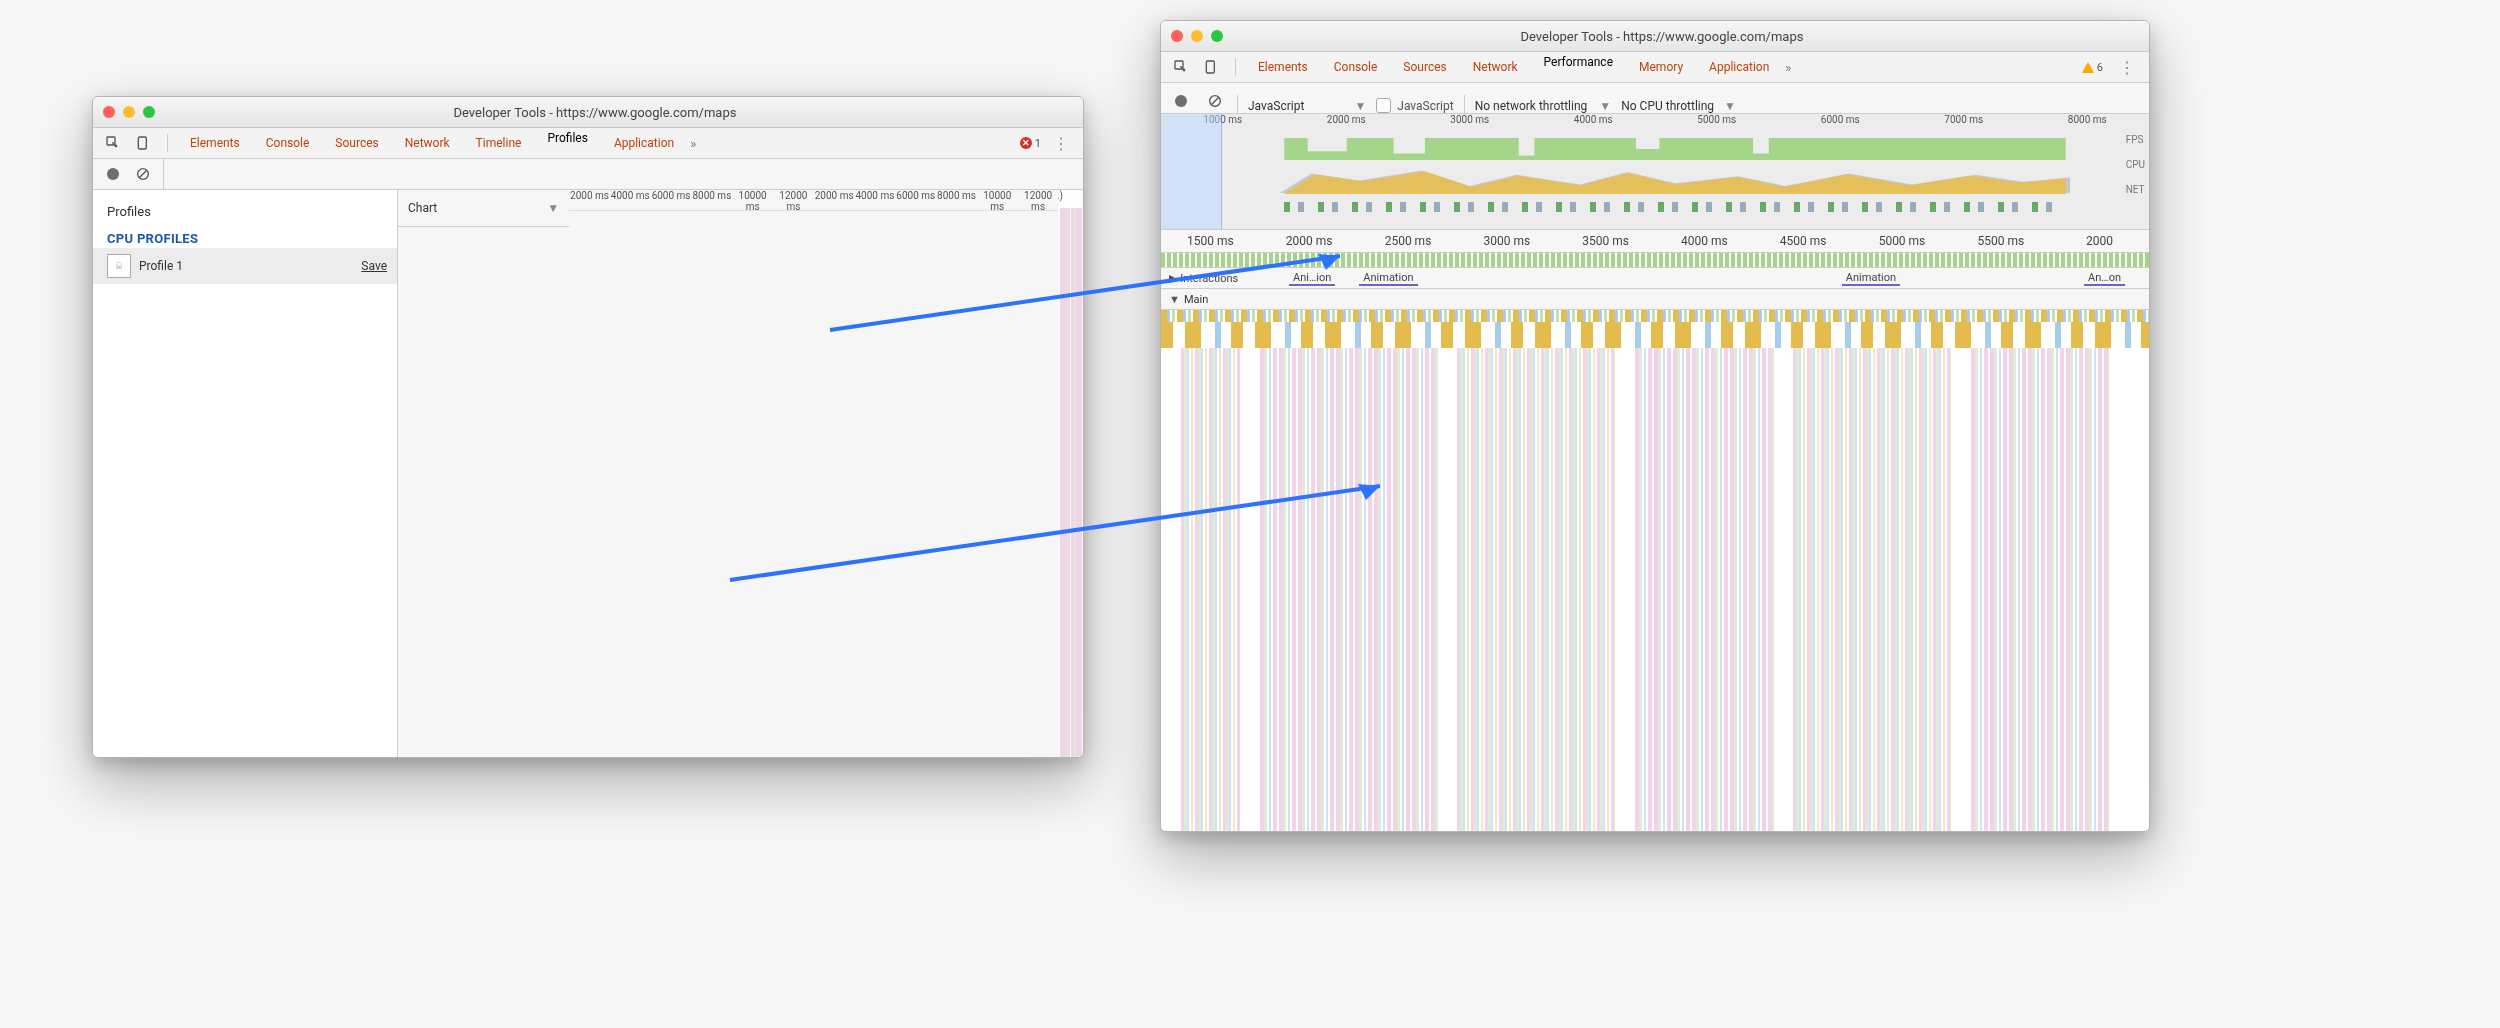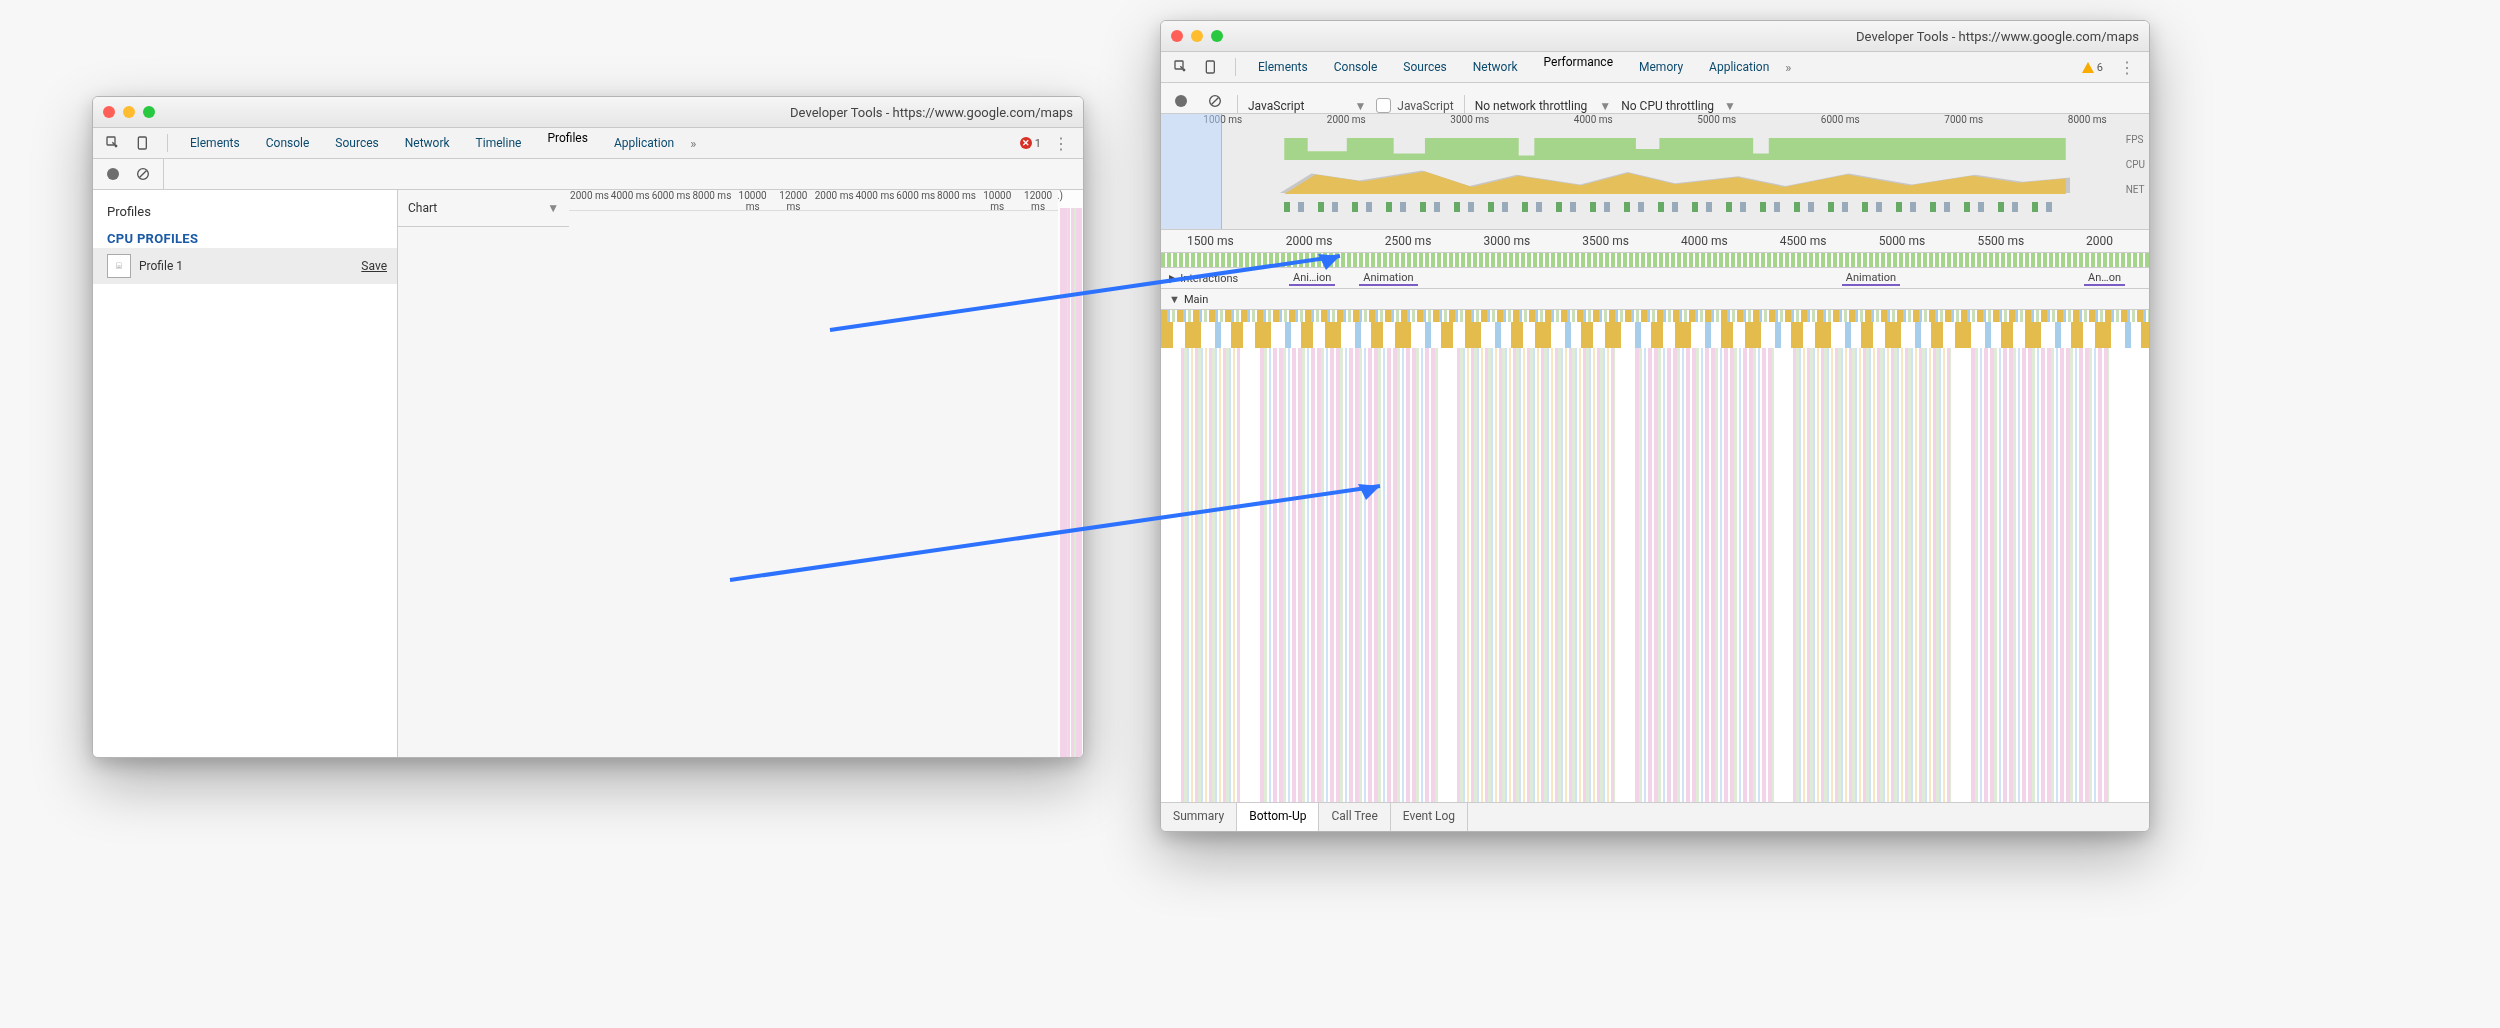--- a/index.html
+++ b/index.html
@@ -12,27 +12,27 @@
 .win-left{left:92px;top:96px;width:990px;height:660px}
 .win-right{left:1160px;top:20px;width:988px;height:810px}
 
 .titlebar{height:30px;background:linear-gradient(#f6f6f6,#e6e6e6);
   border-bottom:1px solid #c8c8c8;display:flex;align-items:center;padding:0 10px;font-size:13px;color:#444}
 .traffic{display:flex;gap:8px;margin-right:10px}
 .dot{width:12px;height:12px;border-radius:50%}
 .dot.r{background:#ff5f57}
 .dot.y{background:#febc2e}
 .dot.g{background:#28c840}
-.titlebar .title{flex:1;text-align:right;margin-left:-48px}
+.titlebar .title{flex:1;text-align:center;margin-left:-48px}
 
 
 .tabstrip{height:30px;border-bottom:1px solid #ccc;background:#f3f3f3;
   display:flex;align-items:center;padding:0 8px;gap:6px}
 .tabstrip .sep{width:1px;height:18px;background:#ccc;margin:0 6px}
-.tab{padding:7px 10px;font-size:12px;color:#0c4a6e;cursor:default}
+.tab{padding:7px 10px;font-size:12px;color:#c2410c;cursor:default}
 .tab.active{color:#000;border-bottom:2px solid #2196f3;padding-bottom:15px}
 .kebab{font-size:16px;color:#888;padding:0 6px}
 .chev{color:#777;font-size:13px}
 .error-badge{display:inline-flex;align-items:center;gap:3px;font-size:11px;color:#555}
 .circle-red{width:12px;height:12px;border-radius:50%;background:#d93025;color:#fff;
   display:flex;align-items:center;justify-content:center;font-size:9px;font-weight:700}
 .warn-badge{display:inline-flex;align-items:center;gap:3px;font-size:11px;color:#555;margin-right:4px}
 .triangle-y{width:0;height:0;border-left:6px solid transparent;border-right:6px solid transparent;border-bottom:11px solid #f9ab00}
 
 .icon-btn{width:24px;height:24px;display:flex;align-items:center;justify-content:center;color:#555;cursor:default}
@@ -364,26 +364,20 @@
       <div class="band b-rest">
         <div class="col stripes-b" style="left:2%;width:6%"></div>
         <div class="col stripes-a" style="left:10%;width:18%"></div>
         <div class="col stripes-b" style="left:30%;width:16%"></div>
         <div class="col stripes-a" style="left:48%;width:14%"></div>
         <div class="col stripes-b" style="left:64%;width:16%"></div>
         <div class="col stripes-a" style="left:82%;width:14%"></div>
       </div>
     </div>
 
-    <div class="r-tabs">
-      <div class="t">Summary</div>
-      <div class="t active">Bottom-Up</div>
-      <div class="t">Call Tree</div>
-      <div class="t">Event Log</div>
-    </div>
   </div>
 
   <svg class="arrows" width="2500" height="1028">
     <line x1="830" y1="330" x2="1340" y2="256"></line>
     <polygon points="1340,256 1318,254 1326,270"></polygon>
     <line x1="730" y1="580" x2="1380" y2="486"></line>
     <polygon points="1380,486 1358,484 1366,500"></polygon>
   </svg>
 
 </div>

